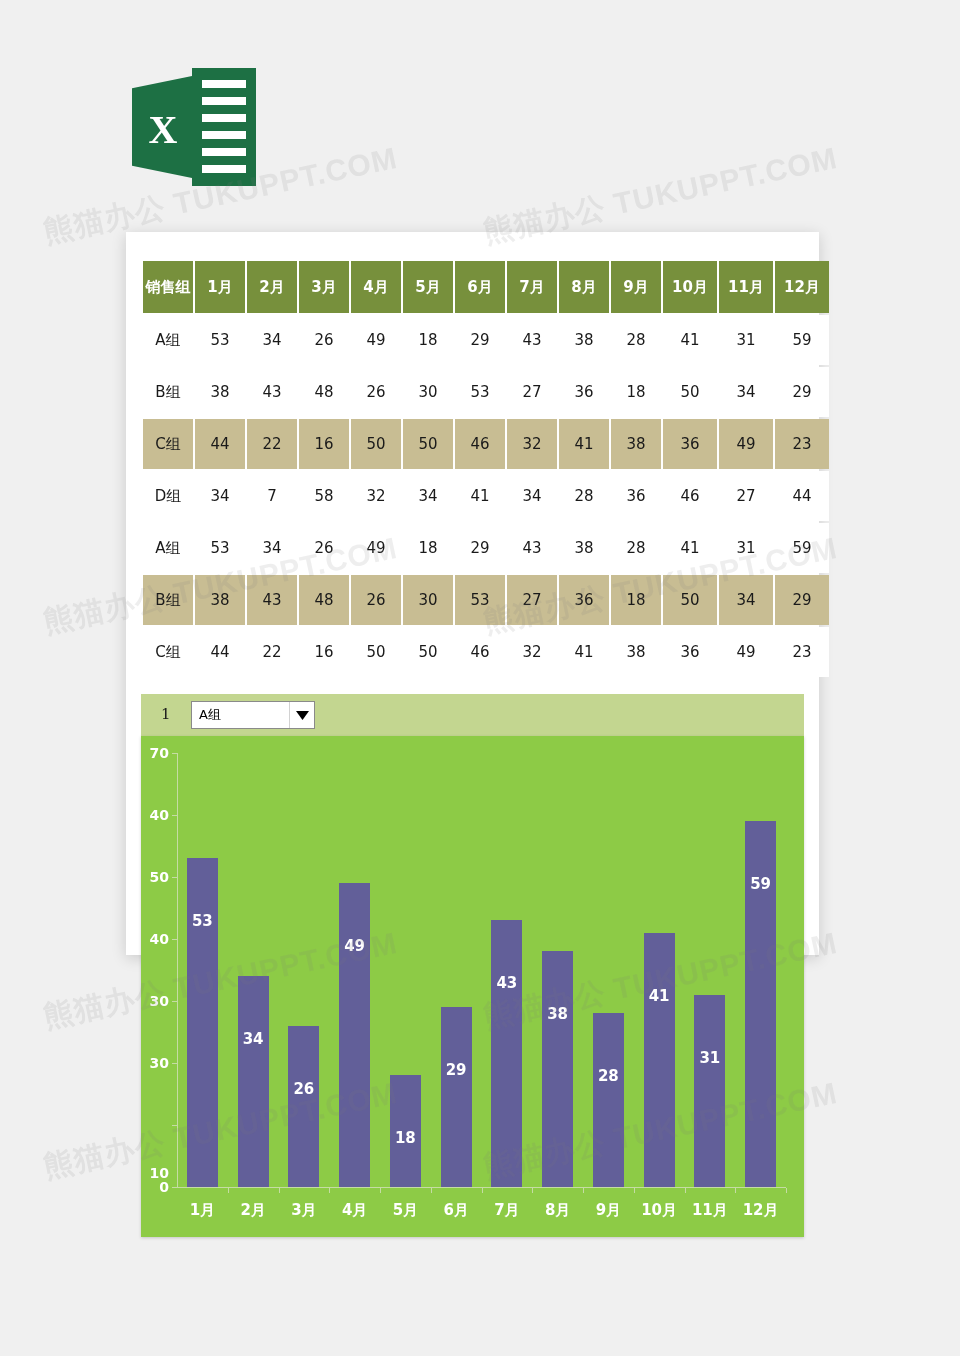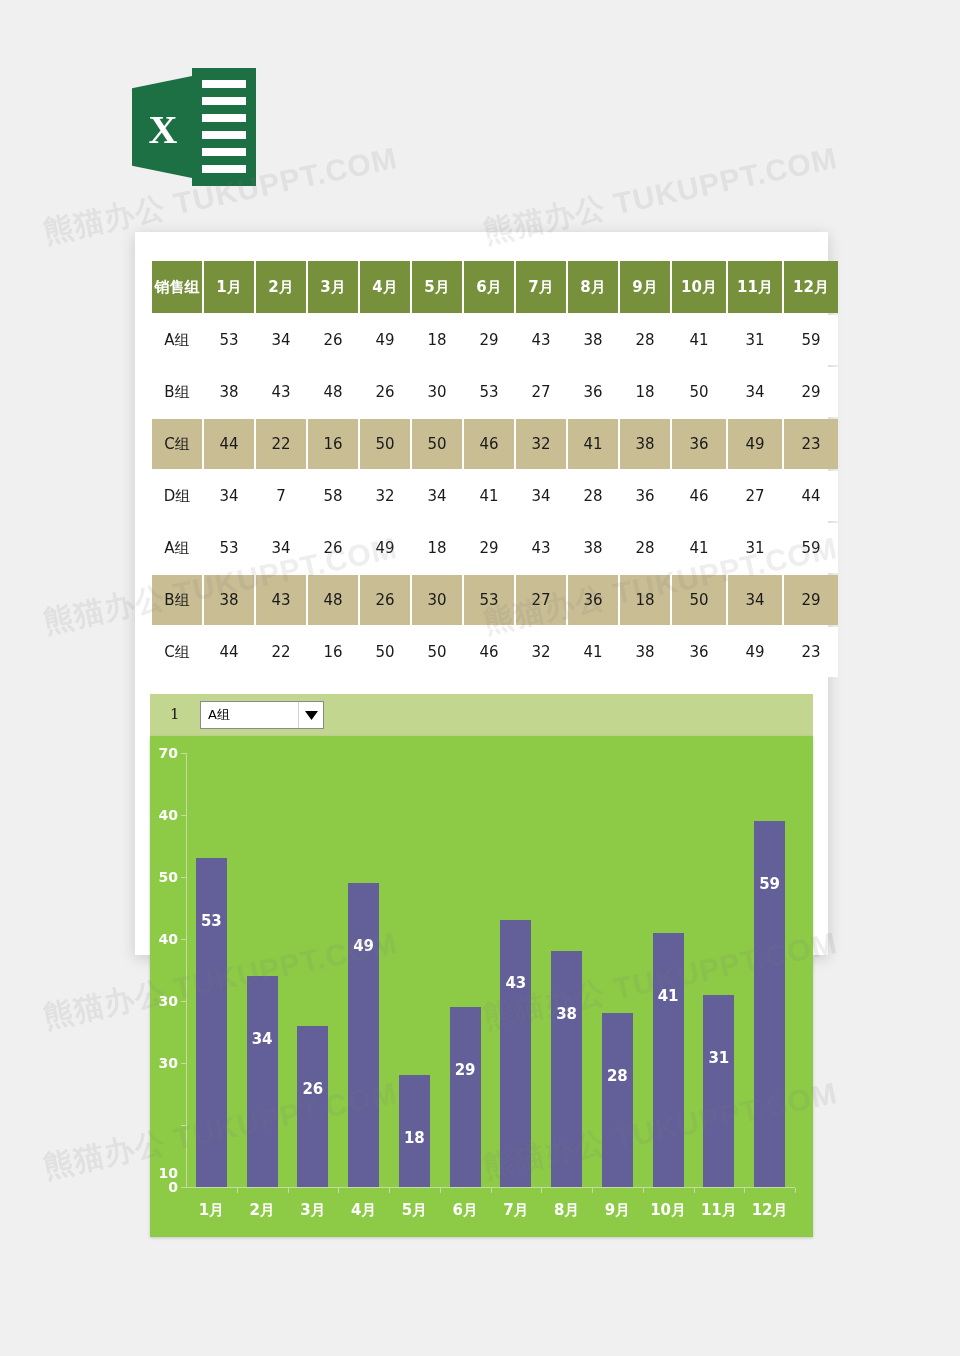--- a/index.html
+++ b/index.html
@@ -97,21 +97,21 @@
     font-size: 28px;
     font-weight: bold;
     color: #333333;
     letter-spacing: 1px;
     font-family: "DejaVu Sans", "Liberation Sans", sans-serif;
   }
 
   
   .page {
     position: absolute;
-    left: 135px;
+    left: 126px;
     top: 232px;
     width: 693px;
     height: 723px;
     background: #ffffff;
     box-shadow: 0 3px 14px rgba(0,0,0,0.16);
     z-index: 10;
   }
 
   
   table.data {

